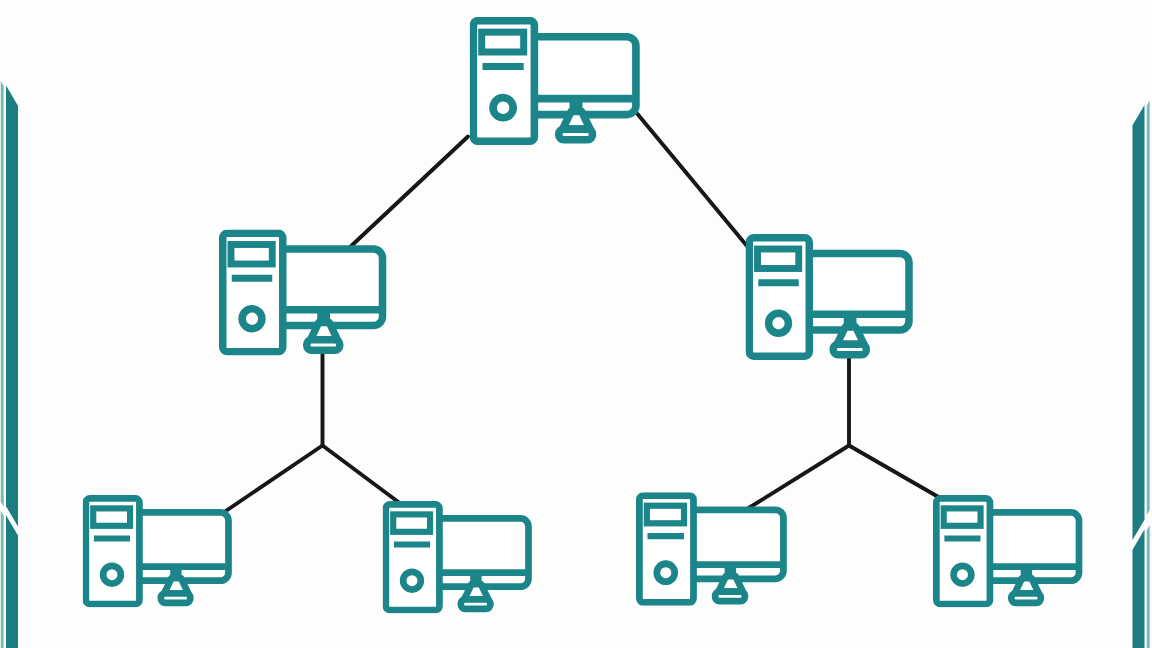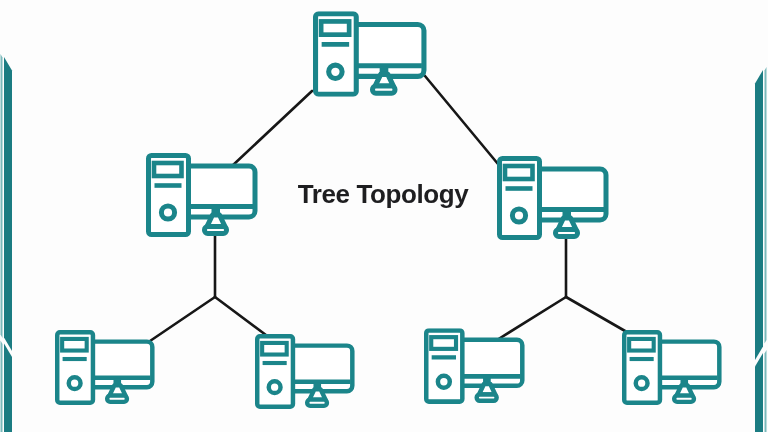--- a/index.html
+++ b/index.html
@@ -145,15 +145,14 @@
     <svg viewBox="0 0 112 84">
         <use href="#pc"></use>
       </svg>
   </div>
   <div class="node n-leaf-4">
     <svg viewBox="0 0 112 84">
         <use href="#pc"></use>
       </svg>
   </div>
 
-  <div class="title">Tree Topology</div>
 
 </div>
 
 </body></html>

